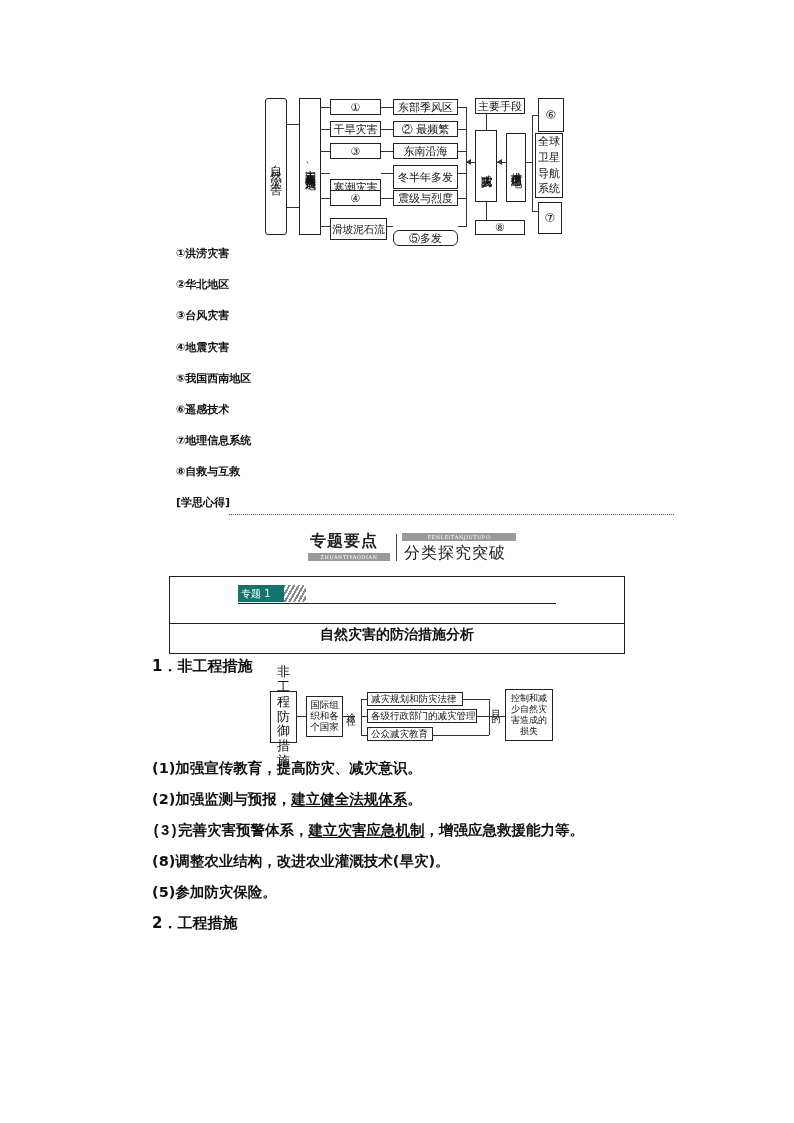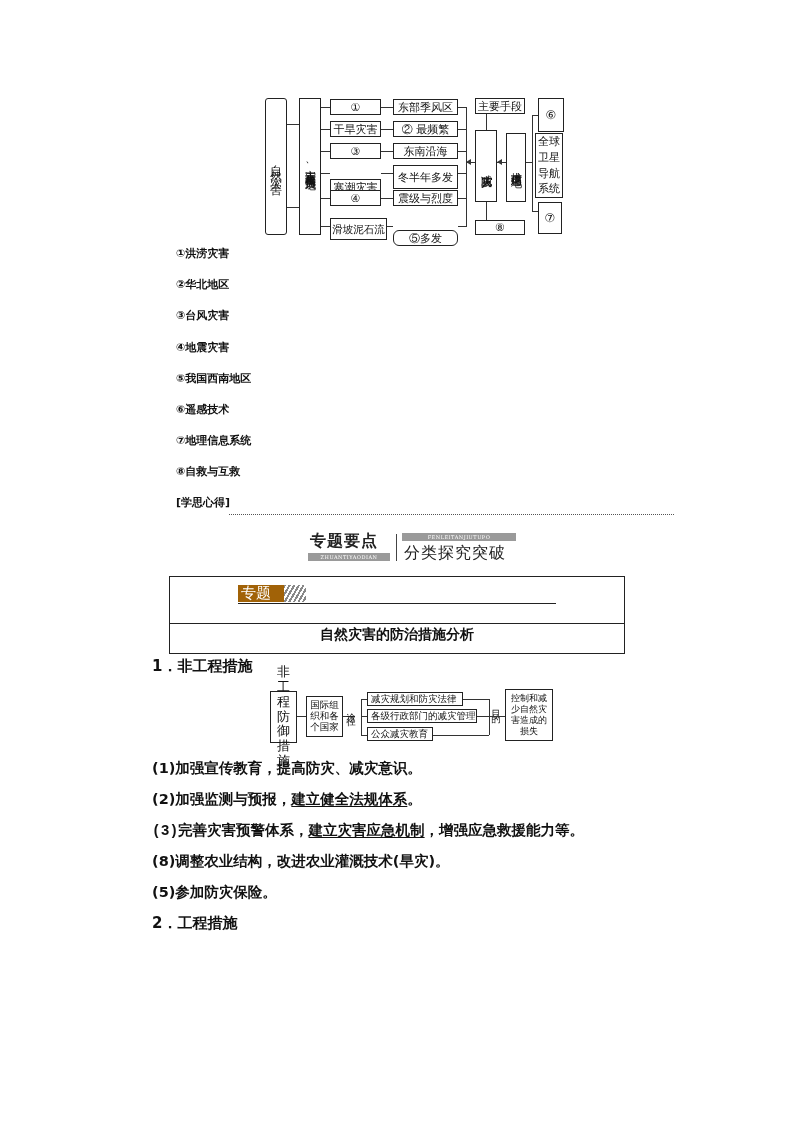--- a/index.html
+++ b/index.html
@@ -15,21 +15,21 @@
     .u { text-decoration: underline; text-decoration-thickness: 1px; text-underline-offset: 2px; }
     .heading { position: absolute; left: 152px; font-size: 15px; font-weight: bold; font-family: "DejaVu Sans", "Liberation Sans", sans-serif; }
     .banner-left { position: absolute; left: 308px; top: 531px; width: 82px; height: 30px; }
     .banner-left .big { position: absolute; left: 2px; top: 0; font-size: 16px; font-weight: bold; font-family: "DejaVu Sans", sans-serif; color: #222; letter-spacing: 1px; }
     .banner-left .strip { position: absolute; left: 0; top: 22px; width: 82px; height: 8px; background: #9a9a9a; color: #fff; font-size: 5px; line-height: 8px; text-align: center; letter-spacing: 0.5px; }
     .banner-right { position: absolute; left: 398px; top: 531px; width: 118px; height: 30px; }
     .banner-right .strip { position: absolute; left: 4px; top: 2px; width: 114px; height: 8px; background: #9a9a9a; color: #fff; font-size: 5px; line-height: 8px; text-align: center; letter-spacing: 0.5px; }
     .banner-right .big { position: absolute; left: 6px; top: 12px; font-size: 16px; font-family: "DejaVu Sans", sans-serif; color: #222; letter-spacing: 1px; }
     .banner-divider { position: absolute; left: 396px; top: 534px; width: 1px; height: 27px; background: #444; }
     .topic-box { position: absolute; left: 169px; top: 576px; width: 456px; height: 78px; border: 1px solid #222; box-sizing: border-box; }
-    .topic-tag { position: absolute; left: 238px; top: 585px; width: 46px; height: 17px; background: #a16207; color: #fff; font-size: 15px; font-family: "DejaVu Sans", sans-serif; line-height: 17px; padding-left: 3px; box-sizing: border-box; }
+    .topic-tag { position: absolute; left: 238px; top: 585px; width: 46px; height: 17px; background: #0f766e; color: #fff; font-size: 10px; font-family: "DejaVu Sans", sans-serif; line-height: 17px; padding-left: 3px; box-sizing: border-box; }
     .topic-stripes { position: absolute; left: 284px; top: 585px; width: 22px; height: 17px;
       background: repeating-linear-gradient(120deg, #888 0 2px, #fff 2px 4px); }
     .topic-underline { position: absolute; left: 238px; top: 603px; width: 318px; height: 1px; background: #222; }
     .topic-sep { position: absolute; left: 169px; top: 623px; width: 456px; height: 1px; background: #222; }
     .topic-title { position: absolute; left: 169px; top: 626px; width: 456px; text-align: center; font-size: 14px; font-weight: bold; font-family: "DejaVu Sans", sans-serif; }
     .dash { position: absolute; left: 229px; top: 514px; width: 445px; border-top: 1px dotted #555; }
     .sbox { position: absolute; border: 1px solid #222; background: #fff; box-sizing: border-box;
             display: flex; align-items: center; justify-content: center; font-size: 9.5px; line-height: 1.15; text-align: center; }
   </style>
 </head>

